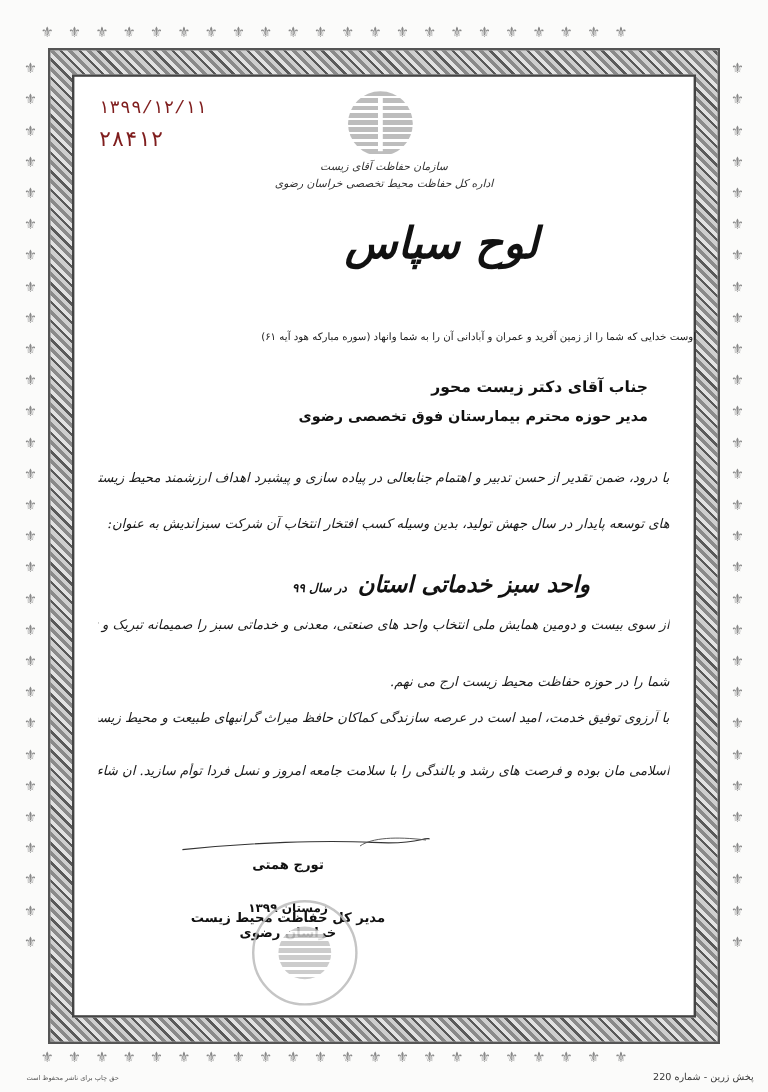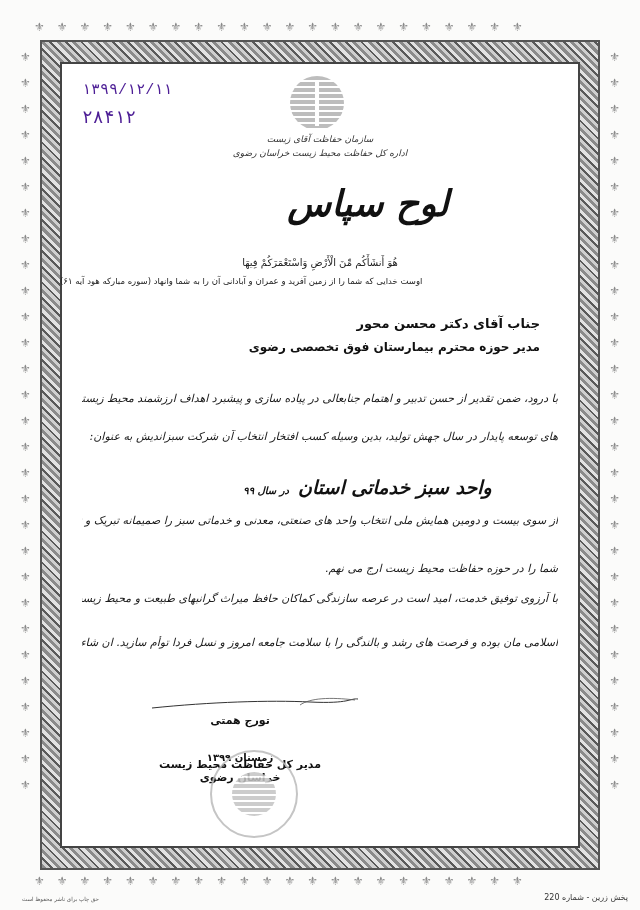--- a/index.html
+++ b/index.html
@@ -20,21 +20,21 @@
     position: absolute; left: 60px; top: 62px; width: 520px; height: 786px;
     background: #ffffff;
     border: 2px solid #444;
     box-sizing: border-box;
   }
   .fleur-row { position: absolute; display: flex; gap: 12px; color: #888; font-size: 12px; }
   .fleur-col { position: absolute; display: flex; flex-direction: column; gap: 12px; color: #888; font-size: 12px; }
 
   .content { position: absolute; left: 60px; top: 62px; width: 520px; height: 786px; }
   .ref-date, .ref-number {
-    position: absolute; left: 22px; color: #4c1d95; font-family: "Liberation Mono", monospace;
+    position: absolute; left: 22px; color: #7f1d1d; font-family: "Liberation Mono", monospace;
   }
   .ref-date { top: 18px; font-size: 15px; letter-spacing: 1px; }
   .ref-number { top: 44px; font-size: 18px; letter-spacing: 2px; }
 
   .logo {
     position: absolute; left: 230px; top: 14px; width: 54px; height: 54px; border-radius: 50%;
     background: repeating-linear-gradient(180deg, #bdbdbd 0 4px, #ffffff 4px 6px);
   }
   .logo::after {
     content: ""; position: absolute; left: 25px; top: 4px; width: 4px; height: 46px; background: #fff;
@@ -48,21 +48,21 @@
 
   .title {
     position: absolute; top: 120px; width: 520px; text-align: center; direction: rtl;
     font-family: "DejaVu Serif", serif; font-size: 36px; font-style: italic; font-weight: bold; color: #111; padding-left: 48px;
   }
   .verse {
     position: absolute; top: 195px; width: 520px; text-align: center; direction: rtl;
     font-family: "DejaVu Sans", sans-serif; font-size: 10px; color: #222;
   }
   .verse-tr {
-    position: absolute; top: 214px; width: 520px; text-align: left; direction: rtl;
+    position: absolute; top: 214px; width: 520px; text-align: right; direction: rtl;
     font-size: 8.5px; color: #222;
   }
   .recipient {
     position: absolute; right: 40px; direction: rtl; font-weight: bold; color: #111;
   }
   .recipient-name { top: 254px; font-size: 13px; }
   .recipient-title { top: 278px; font-size: 12px; }
 
   .body-line {
     position: absolute; right: 22px; width: 476px; direction: rtl; text-align: right;
@@ -217,28 +217,27 @@
 
 <div class="frame-outer"></div>
 <div class="frame-inner"></div>
 
 <div class="content">
   <div class="ref-date">۱۳۹۹/۱۲/۱۱</div>
   <div class="ref-number">۲۸۴۱۲</div>
 
   <div class="logo"></div>
   <div class="org-line org-1">سازمان حفاظت آقای زیست</div>
-  <div class="org-line org-2">اداره کل حفاظت محیط زیست خراسان رضوی</div>
+  <div class="org-line org-2">اداره کل حفاظت محیط تخصصی خراسان رضوی</div>
 
   <div class="title">لوح سپاس</div>
 
-  <div class="verse">هُوَ أَنشَأَكُم مِّنَ الْأَرْضِ وَاسْتَعْمَرَكُمْ فِيهَا</div>
   <div class="verse-tr">اوست خدایی که شما را از زمین آفرید و عمران و آبادانی آن را به شما وانهاد (سوره مبارکه هود آیه ۶۱)</div>
 
-  <div class="recipient recipient-name">جناب آقای دکتر محسن محور</div>
+  <div class="recipient recipient-name">جناب آقای دکتر زیست محور</div>
   <div class="recipient recipient-title">مدیر حوزه محترم بیمارستان فوق تخصصی رضوی</div>
 
   <div class="body-line" style="top:330px;">با درود، ضمن تقدیر از حسن تدبیر و اهتمام جنابعالی در پیاده سازی و پیشبرد اهداف ارزشمند محیط زیستی به منظور نیل به شاخص</div>
   <div class="body-line" style="top:368px;margin-left:44px;">های توسعه پایدار در سال جهش تولید، بدین وسیله کسب افتخار انتخاب آن شرکت سبزاندیش به عنوان:</div>
 
   <div class="award">
     <span class="award-main">واحد سبز خدماتی استان</span>
     <span class="award-year">در سال ۹۹</span>
   </div>
 

